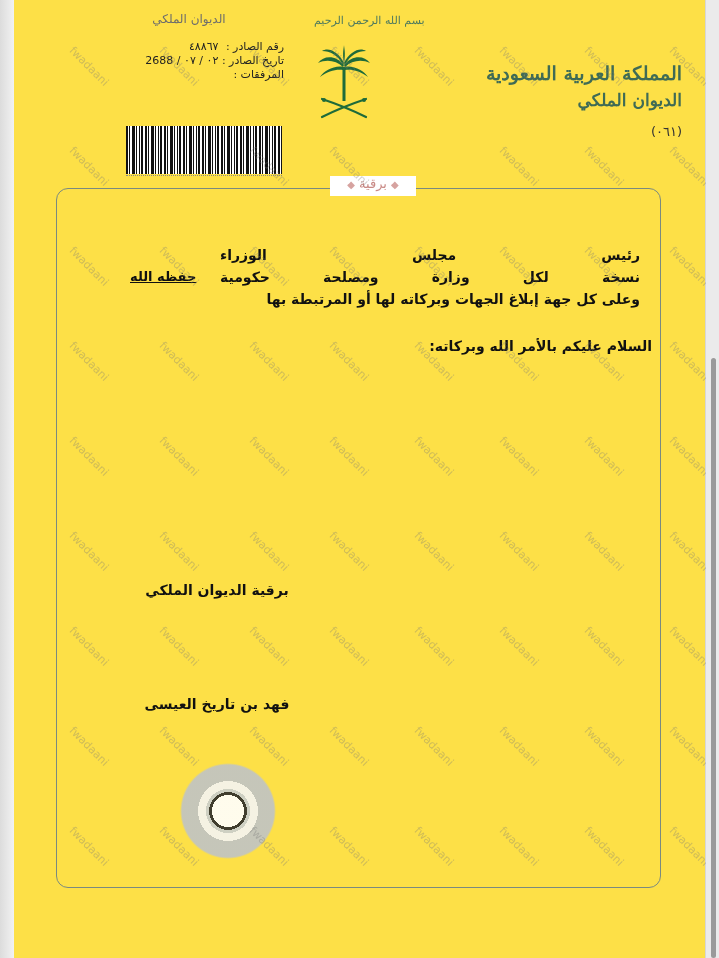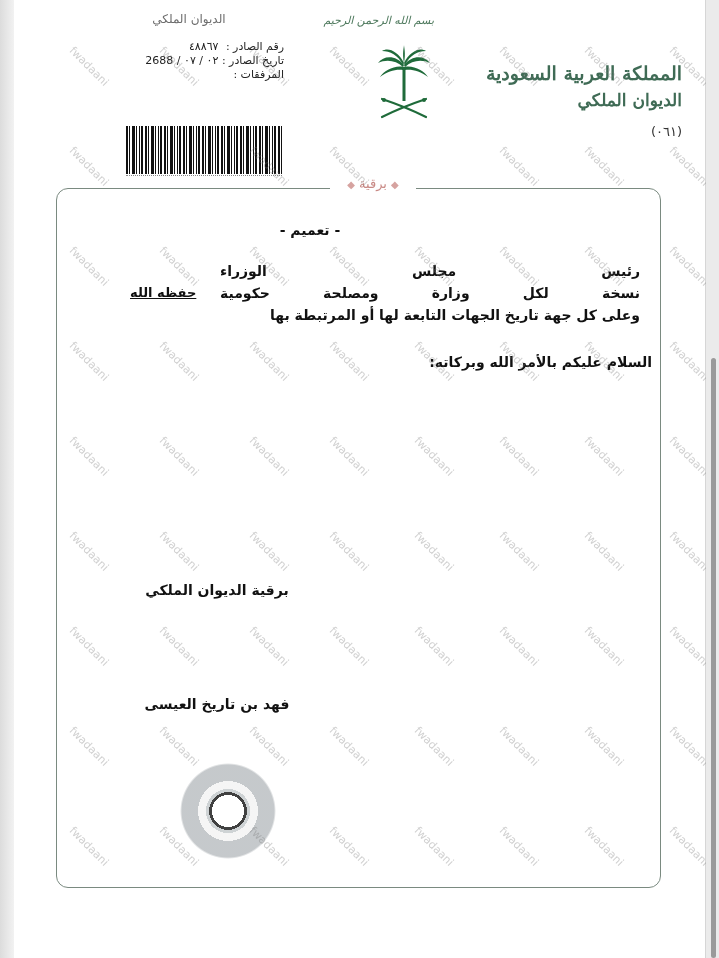--- a/index.html
+++ b/index.html
@@ -16,21 +16,21 @@
       width: 719px;
       height: 958px;
       background: #e6e6e6;
     }
     .page {
       position: absolute;
       left: 14px;
       top: 0;
       width: 692px;
       height: 958px;
-      background: #ffffff;
+      background: #fde047;
       overflow: hidden;
     }
     .left-edge {
       position: absolute;
       left: 0;
       top: 0;
       width: 14px;
       height: 958px;
       background: linear-gradient(to right, #dcdcdc, #f2f2f2);
     }
@@ -97,22 +97,21 @@
       width: 156px;
       height: 3px;
       border-top: 1px dotted #888;
     }
 
     .hdr-center {
       position: absolute;
       left: 300px;
       top: 14px;
       width: 120px;
-      text-align: right;
-      font-style: italic;
+      text-align: left;
     }
     .basmala {
       font-family: "DejaVu Serif", serif;
       font-size: 11px;
       color: #4f7a5e;
       letter-spacing: 0.3px;
       direction: rtl;
     }
     .emblem {
       margin: 16px auto 0;
@@ -333,26 +332,25 @@
     </div>
 
     <div class="frame"></div>
     <div class="ribbon">
       <span class="dot">◆</span>
       <span>برقية</span>
       <span class="dot">◆</span>
     </div>
 
     <div class="content">
-      <div class="subject">- تعميم -</div>
 
       <div class="addressee">
         <div class="line">رئيس مجلس الوزراء</div>
         <div class="line">نسخة لكل وزارة ومصلحة حكومية</div>
-        <div class="line last">وعلى كل جهة تاريخ الجهات التابعة لها أو المرتبطة بها</div>
+        <div class="line last">وعلى كل جهة إبلاغ الجهات وبركاته لها أو المرتبطة بها</div>
         <div class="honorific">حفظه الله</div>
       </div>
 
       <div class="greeting">السلام عليكم بالأمر الله وبركاته:</div>
     </div>
 
     <div class="sign-title">برقية الديوان الملكي</div>
     <div class="sign-name">فهد بن تاريخ العيسى</div>
     <div class="seal"></div>
 

